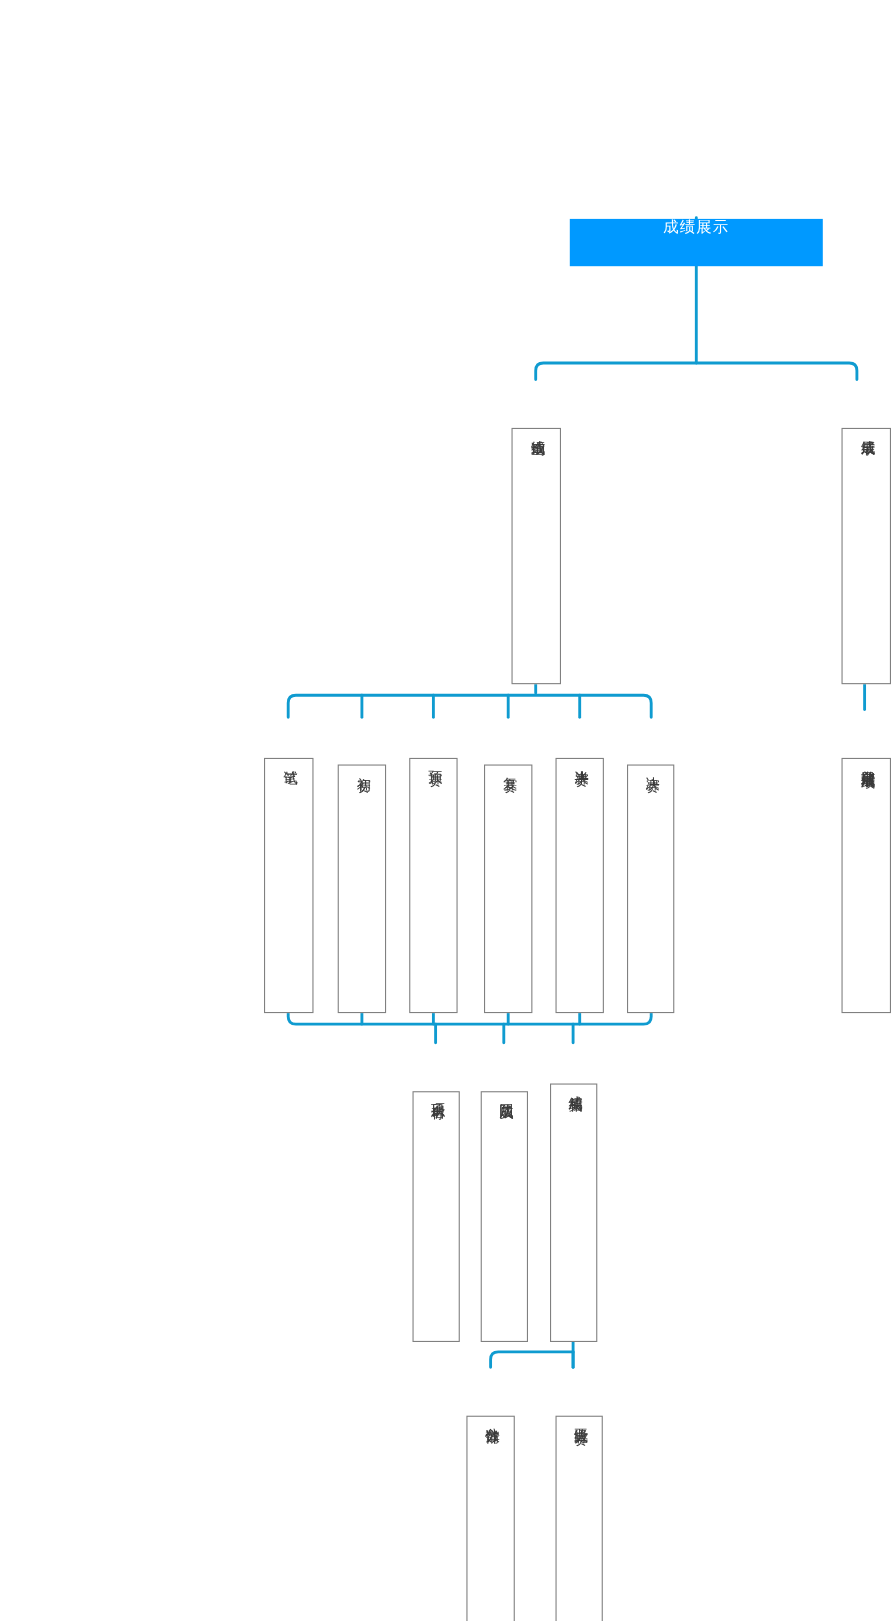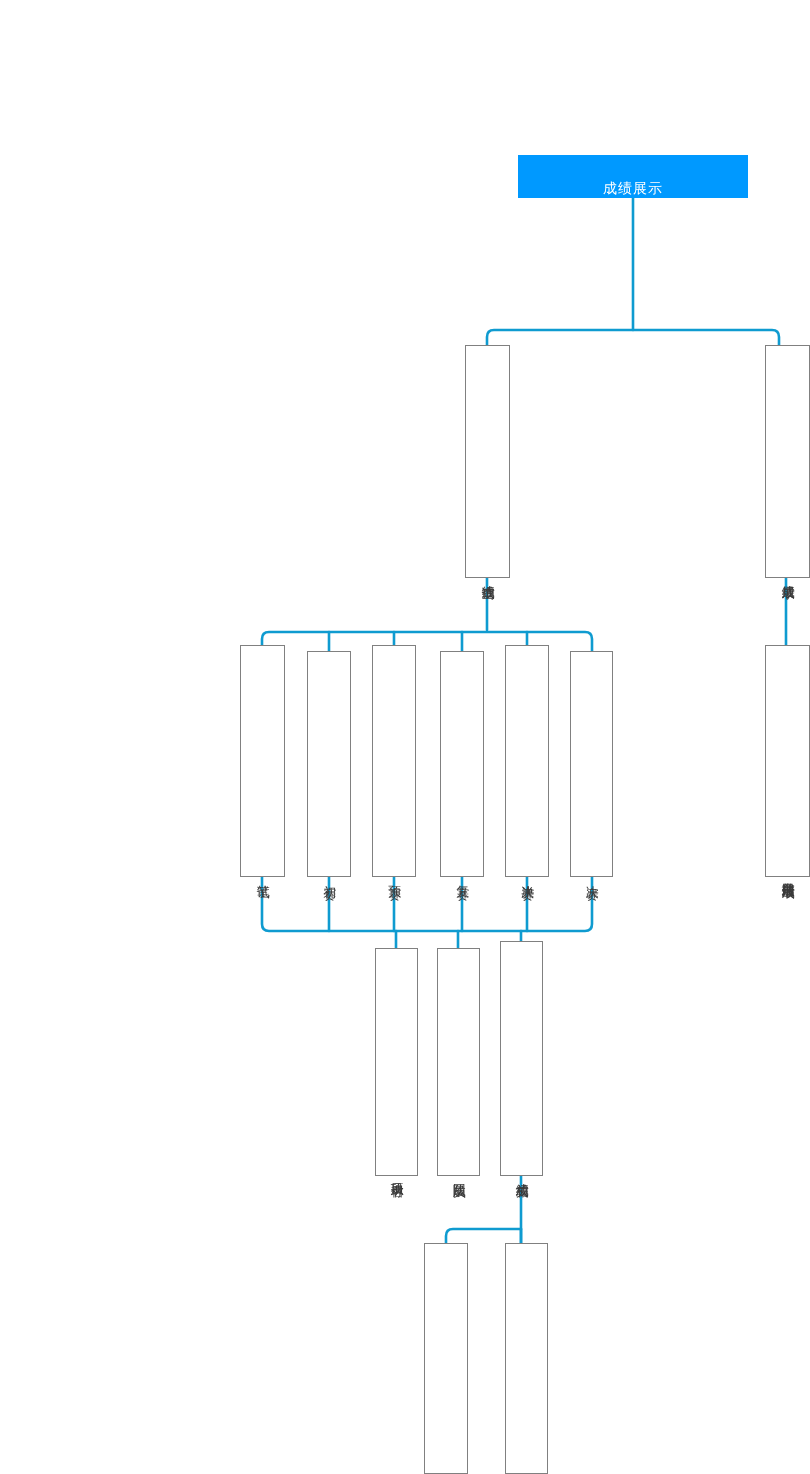--- a/index.html
+++ b/index.html
@@ -25,26 +25,27 @@
     width: 810px;
     height: 1474px;
     pointer-events: none;
   }
   .node {
     position: absolute;
     box-sizing: border-box;
     border: 1px solid #808080;
     background: #ffffff;
     display: flex;
-    align-items: flex-end;
+    align-items: flex-start;
     justify-content: center;
     color: #3a3a3a;
     font-size: 13px;
     line-height: 1.28;
     letter-spacing: 0.5px;
+    margin-top: 44px;
   }
   .node .label {
     writing-mode: vertical-rl;
     text-orientation: upright;
     white-space: nowrap;
     text-align: center;
   }
   .node.root {
     background: #0099ff;
     border: none;

